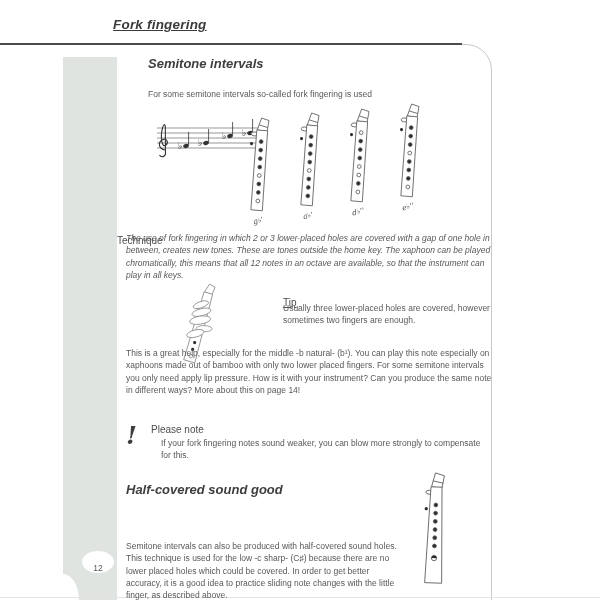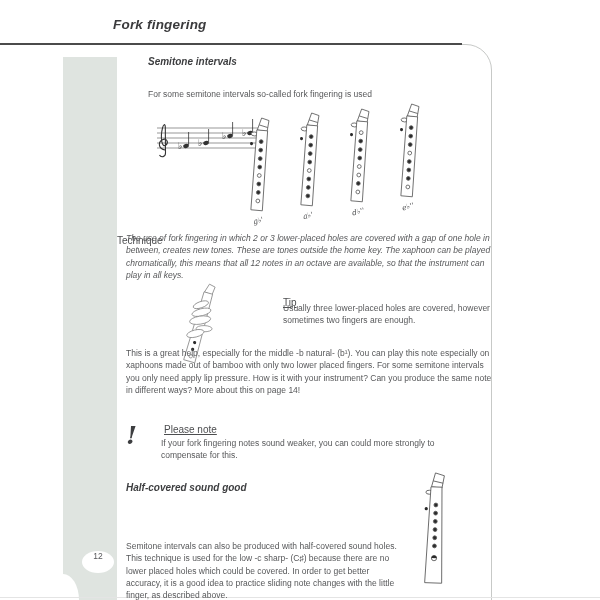--- a/index.html
+++ b/index.html
@@ -4,31 +4,31 @@
 <style>
   html,body{margin:0;padding:0;}
   body{
     width:600px;height:600px;position:relative;overflow:hidden;
     background:#ffffff;
     font-family:"Liberation Sans", sans-serif;
     color:#57585a;
   }
   .abs{position:absolute;}
   
-  .page-title{left:113px;top:17px;font-size:13.5px;font-weight:700;font-style:italic;color:#3a3a3c;letter-spacing:.2px;}
+  .page-title{left:113px;top:17px;font-size:13.5px;font-weight:700;font-style:italic;color:#3a3a3c;letter-spacing:.2px;text-decoration:underline;}
   .header-rule{left:0;top:43px;width:462px;height:1.5px;background:#4b4b4b;z-index:5;}
   
   .panel{left:-5px;top:44px;width:495px;height:570px;background:#fff;
          border:1px solid #c7c9c7;border-radius:0 26px 0 0;z-index:1;}
   .sidebar{left:63px;top:57px;width:54px;height:543px;background:#dfe4e0;z-index:2;}
   .sidebar-notch{left:63px;top:574px;width:16px;height:26px;background:#fff;border-top-right-radius:100%;z-index:3;}
   .page-badge{left:82px;top:551px;width:32px;height:22px;background:#fff;border-radius:50%;
-              display:flex;align-items:flex-start;justify-content:center;font-size:8.5px;color:#56575a;z-index:4;}
-  
-  .h1{font-size:10px;font-weight:700;font-style:italic;color:#3d3e40;z-index:6;}
+              display:flex;align-items:flex-end;justify-content:center;font-size:8.5px;color:#56575a;z-index:4;}
+  
+  .h1{font-size:13px;font-weight:700;font-style:italic;color:#3d3e40;z-index:6;}
   .h2{font-size:10px;font-weight:400;color:#4c4d4f;z-index:6;}
   .body-text{font-size:8.5px;line-height:1.45;color:#57585a;z-index:6;text-align:left;}
   .sec-heading{left:148px;top:56px;}
   .sec-intro{left:148px;top:88px;width:330px;}
   
   .staff-figure{left:142px;top:112px;width:125px;height:52px;z-index:6;}
   .charts-row{left:240px;top:102px;display:flex;gap:14px;align-items:flex-start;z-index:6;}
   .fingering-chart{display:flex;flex-direction:column;align-items:center;width:36px;}
   .fingering-chart svg{width:36px;height:98px;}
   .fc-label{font-family:"DejaVu Serif", serif;font-style:italic;font-size:7.5px;color:#4c4d4f;
@@ -39,21 +39,21 @@
   .tech-body{left:126px;top:232px;width:368px;font-style:italic;}
   
   .tip-figure{left:168px;top:281px;width:62px;height:88px;z-index:6;}
   .tip-heading{left:283px;top:297px;text-decoration:underline;}
   .tip-body{left:283px;top:302px;width:212px;}
   
   .help-para{left:126px;top:347px;width:368px;}
   
   .note-mark{left:126px;top:421px;font-family:"DejaVu Serif", serif;font-style:italic;font-weight:700;
              font-size:25px;color:#3d3e40;z-index:6;}
-  .note-heading{left:164px;top:424px;text-decoration:underline;}
+  .note-heading{left:151px;top:424px;}
   .note-body{left:161px;top:437px;width:320px;}
   
   .hc-heading{left:126px;top:482px;}
   .hc-body{left:126px;top:540px;width:272px;}
   .hc-figure{left:413px;top:471px;width:46px;height:118px;z-index:6;}
   .bottom-line{left:0;top:597px;width:600px;height:1px;background:#e4e4e4;z-index:5;}
 </style>
 </head>
 <body>
 
@@ -191,21 +191,21 @@
     <circle cx="35" cy="84" r="2" fill="#fff"></circle>
   </g>
 </svg>
 <div class="abs h2 tip-heading">Tip</div>
 <div class="abs body-text tip-body">Usually three lower-placed holes are covered, however sometimes two fingers are enough.</div>
 
 <div class="abs body-text help-para">This is a great help, especially for the middle -b natural- (b¹). You can play this note especially on xaphoons made out of bamboo with only two lower placed fingers. For some semitone intervals you only need apply lip pressure. How is it with your instrument? Can you produce the same note in different ways? More about this on page 14!</div>
 
 <div class="abs note-mark">!</div>
 <div class="abs h2 note-heading">Please note</div>
-<div class="abs body-text note-body">If your fork fingering notes sound weaker, you can could more strongly to compensate for this.</div>
+<div class="abs body-text note-body">If your fork fingering notes sound weaker, you can blow more strongly to compensate for this.</div>
 
 <div class="abs h1 hc-heading">Half-covered sound good</div>
 <div class="abs body-text hc-body">Semitone intervals can also be produced with half-covered sound holes. This technique is used for the low -c sharp- (C♯) because there are no lower placed holes which could be covered. In order to get better accuracy, it is a good idea to practice sliding note changes with the little finger, as described above.</div>
 <svg class="abs hc-figure" id="half-svg" viewBox="0 0 44 118">
     <g transform="rotate(2 22 59)" stroke="#5f5f5f" stroke-width="0.9" fill="#fff">
       <polygon points="16,16 19.5,2 28.5,4.5 26.5,17"></polygon>
       <line x1="17.5" y1="10" x2="27.5" y2="12"></line>
       <ellipse cx="14" cy="21.5" rx="3.4" ry="2"></ellipse>
       <polygon points="15.5,16 26.5,16 29.5,112 12.5,112"></polygon>
       <circle cx="21" cy="34" r="1.9" fill="#2a2a2a"></circle>

